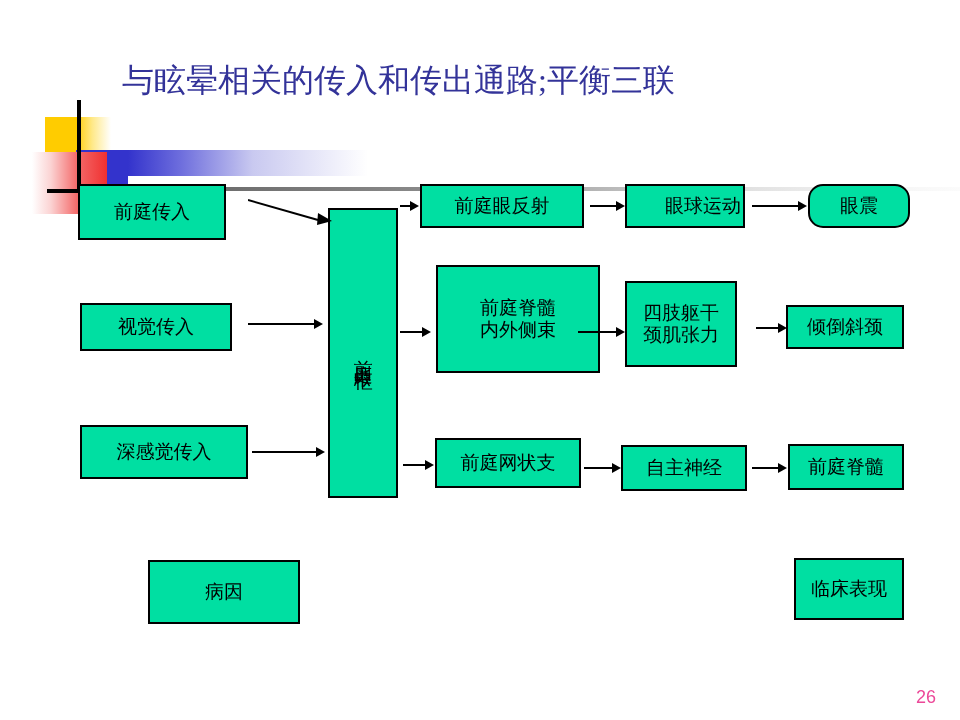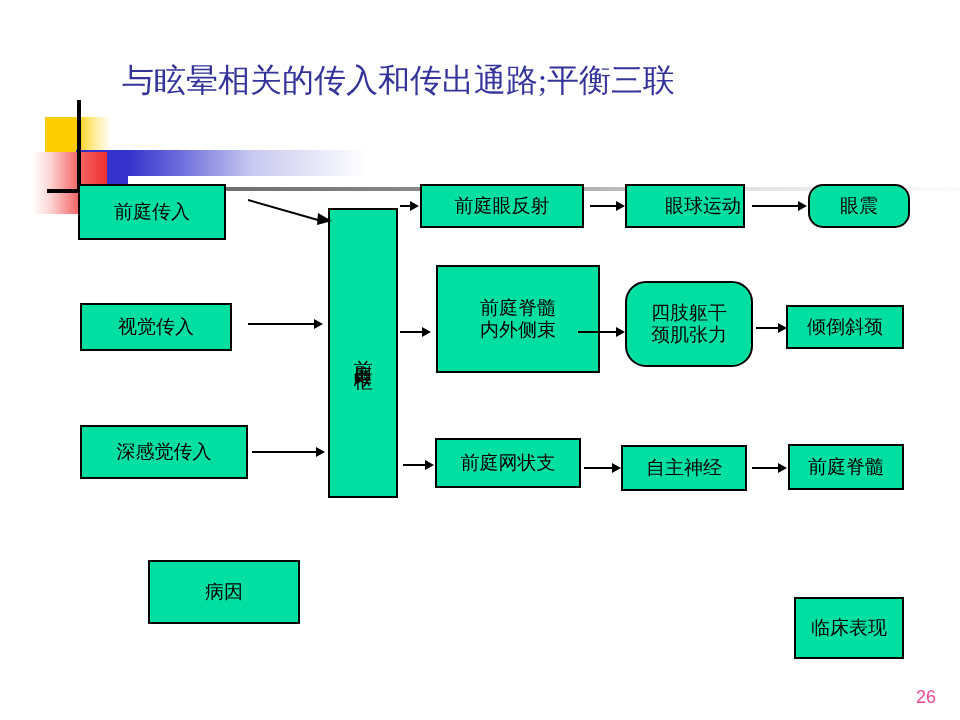--- a/index.html
+++ b/index.html
@@ -146,34 +146,34 @@
 
   <div class="node" style="left:420px; top:184px; width:164px; height:44px;text-align:center;">前庭眼反射</div>
 
   <div class="node" style="left:625px; top:184px; width:120px; height:44px;padding-left:36px;">眼球运动</div>
 
   <div class="node" style="left:808px; top:184px; width:102px; height:44px;border-radius:15px;">眼震</div>
 
   <div class="node" style="left:436px; top:265px; width:164px; height:108px;">前庭脊髓
 内外侧束</div>
 
-  <div class="node" style="left:625px; top:281px; width:128px; height:86px;border-radius:21px;">四肢躯干
+  <div class="node" style="left:625px; top:281px; width:112px; height:86px;">四肢躯干
 颈肌张力</div>
 
   <div class="node" style="left:786px; top:305px; width:118px; height:44px;">倾倒斜颈</div>
 
   <div class="node" style="left:435px; top:438px; width:146px; height:50px;">前庭网状支</div>
 
   <div class="node" style="left:621px; top:445px; width:126px; height:46px;">自主神经</div>
 
   <div class="node" style="left:788px; top:444px; width:116px; height:46px;">前庭脊髓</div>
 
   <div class="node" style="left:148px; top:560px; width:152px; height:64px;">病因</div>
 
-  <div class="node" style="left:794px; top:558px; width:110px; height:62px;margin-top:39px;">临床表现</div>
+  <div class="node" style="left:794px; top:558px; width:110px; height:62px;">临床表现</div>
 
   <svg class="arrow" style="left:248px; top:196px; width:84px; height:32px;" viewBox="0 0 84 32" xmlns="http://www.w3.org/2000/svg">
     <line x1="0" y1="4" x2="70" y2="24" stroke="#000000" stroke-width="2"></line>
     <polygon points="70,17 84,25 69,29" fill="#000000"></polygon>
   </svg>
 
   <div class="arrow" style="left:248px; top:318px; width:76px; height:12px;">
     <span class="shaft" style="width:66px;"></span>
     <span class="head" style="left:66px;"></span>
   </div>

